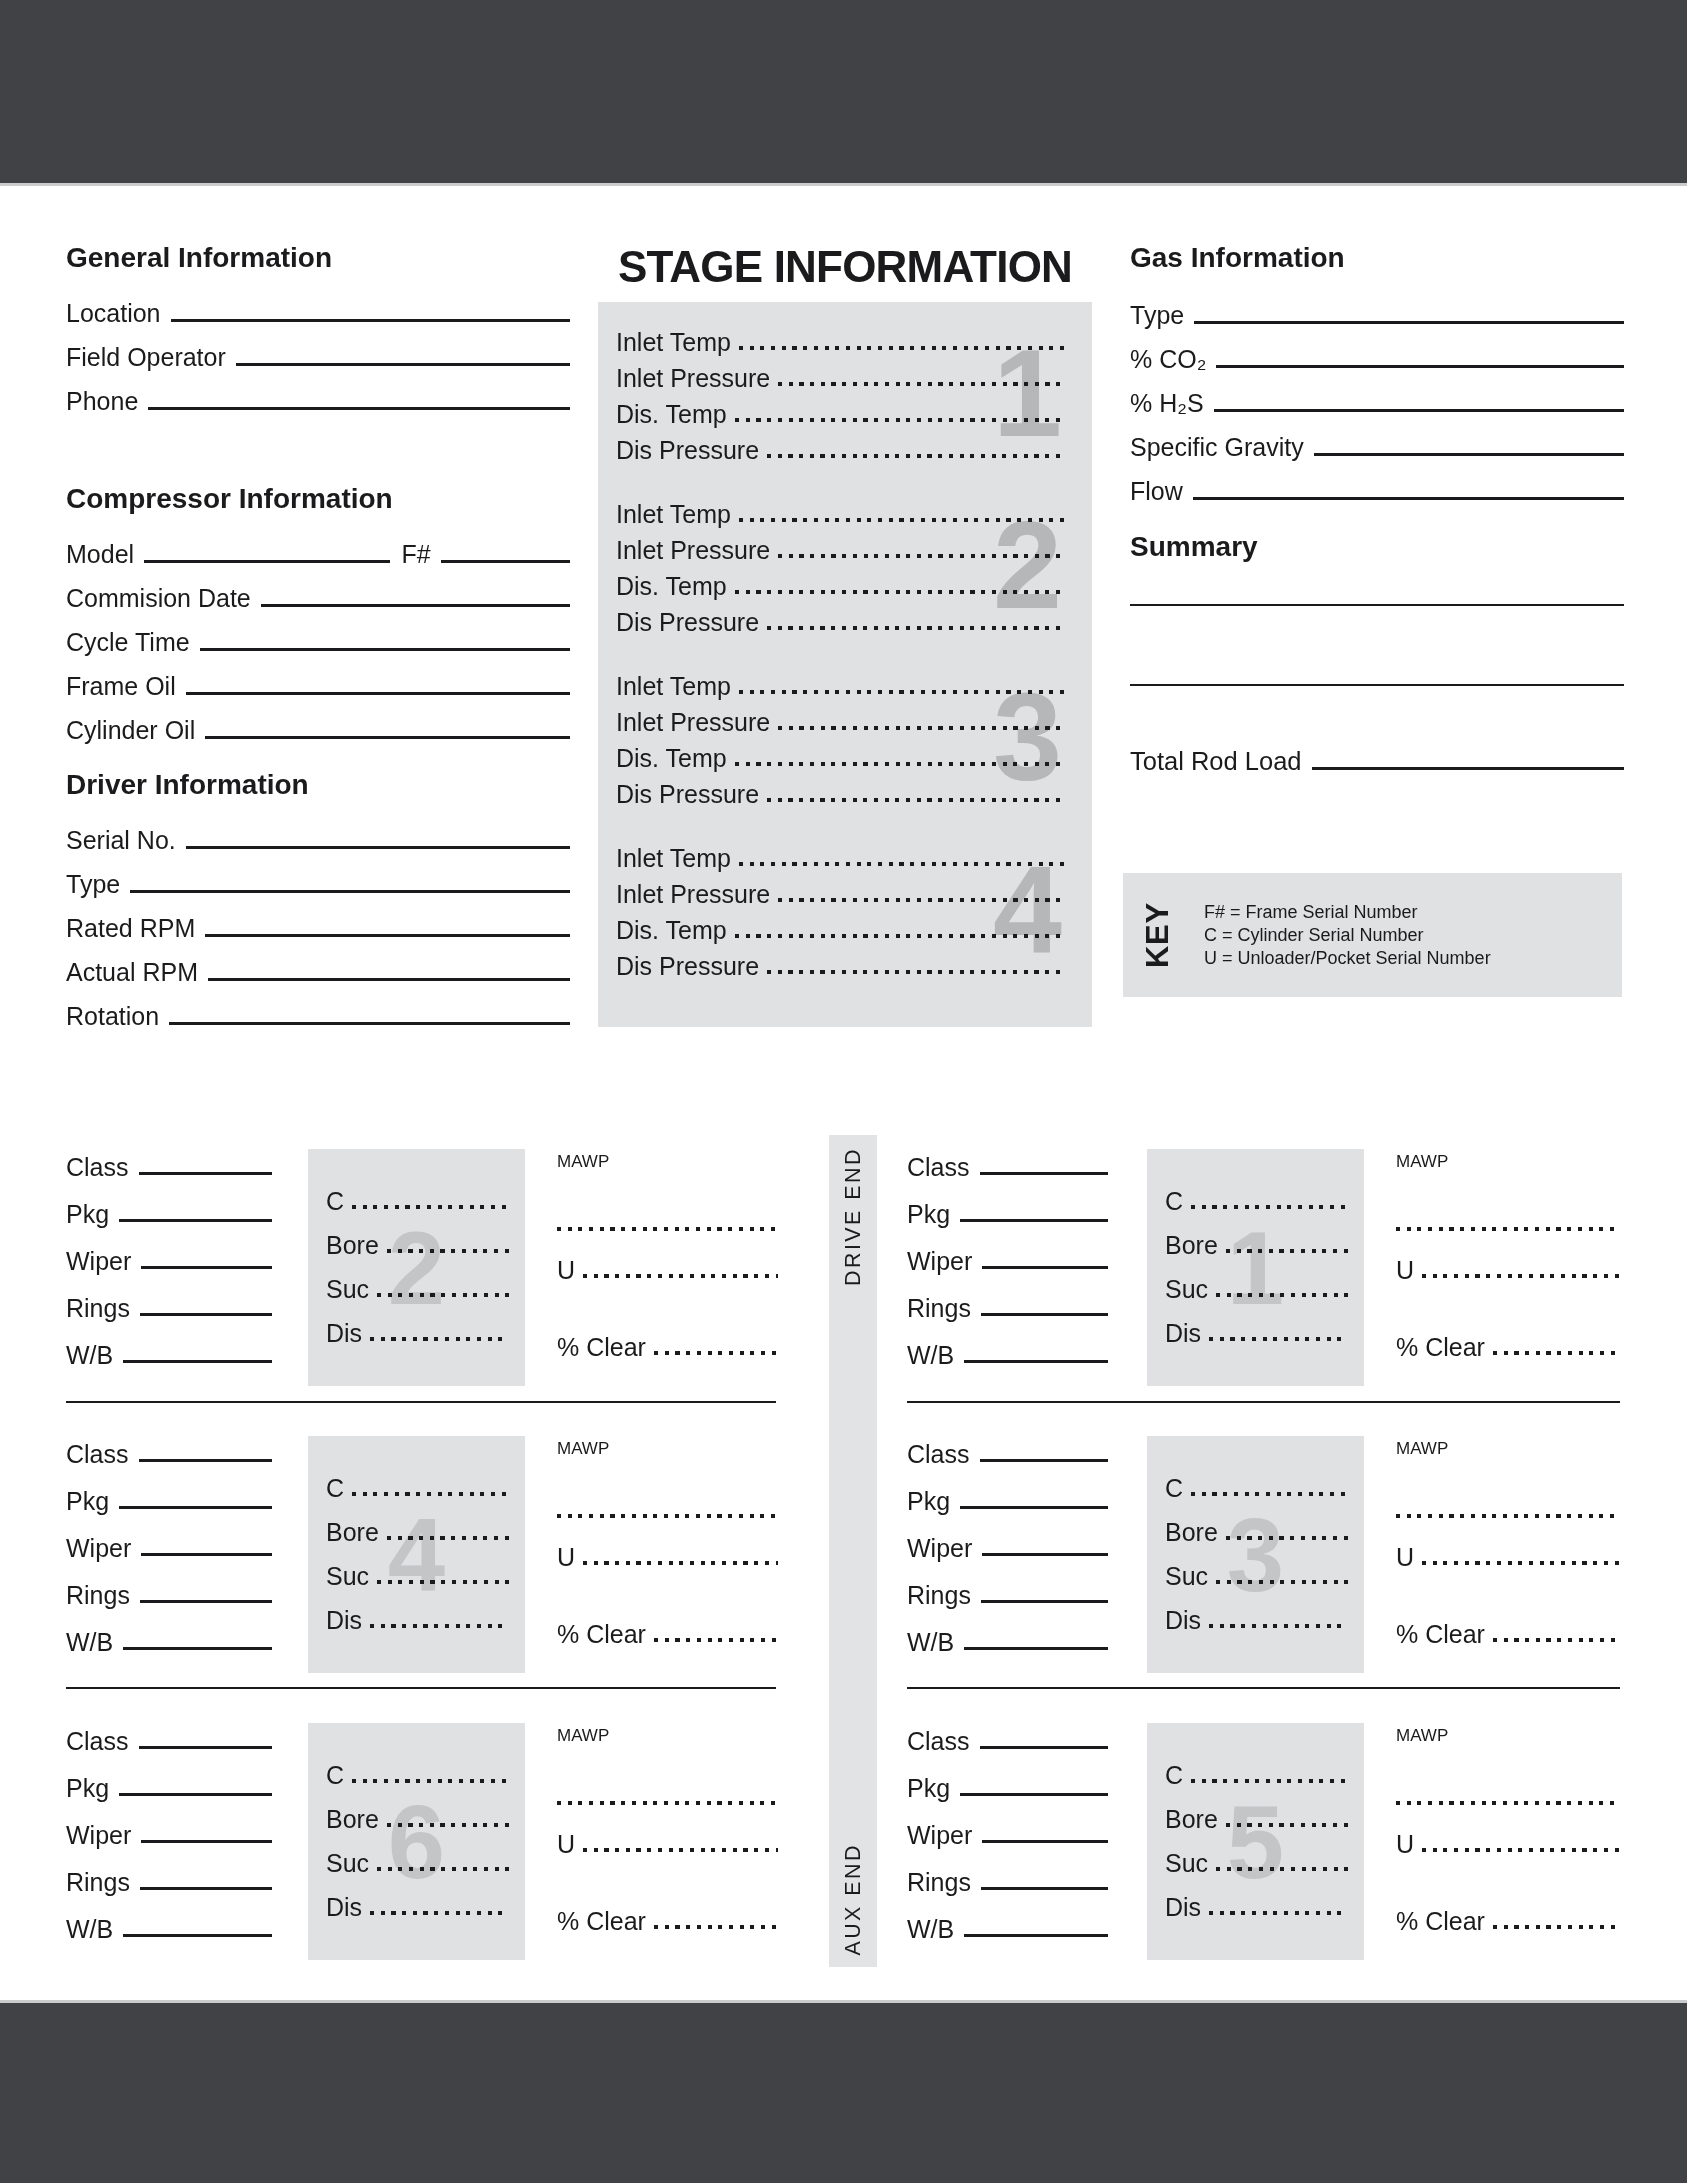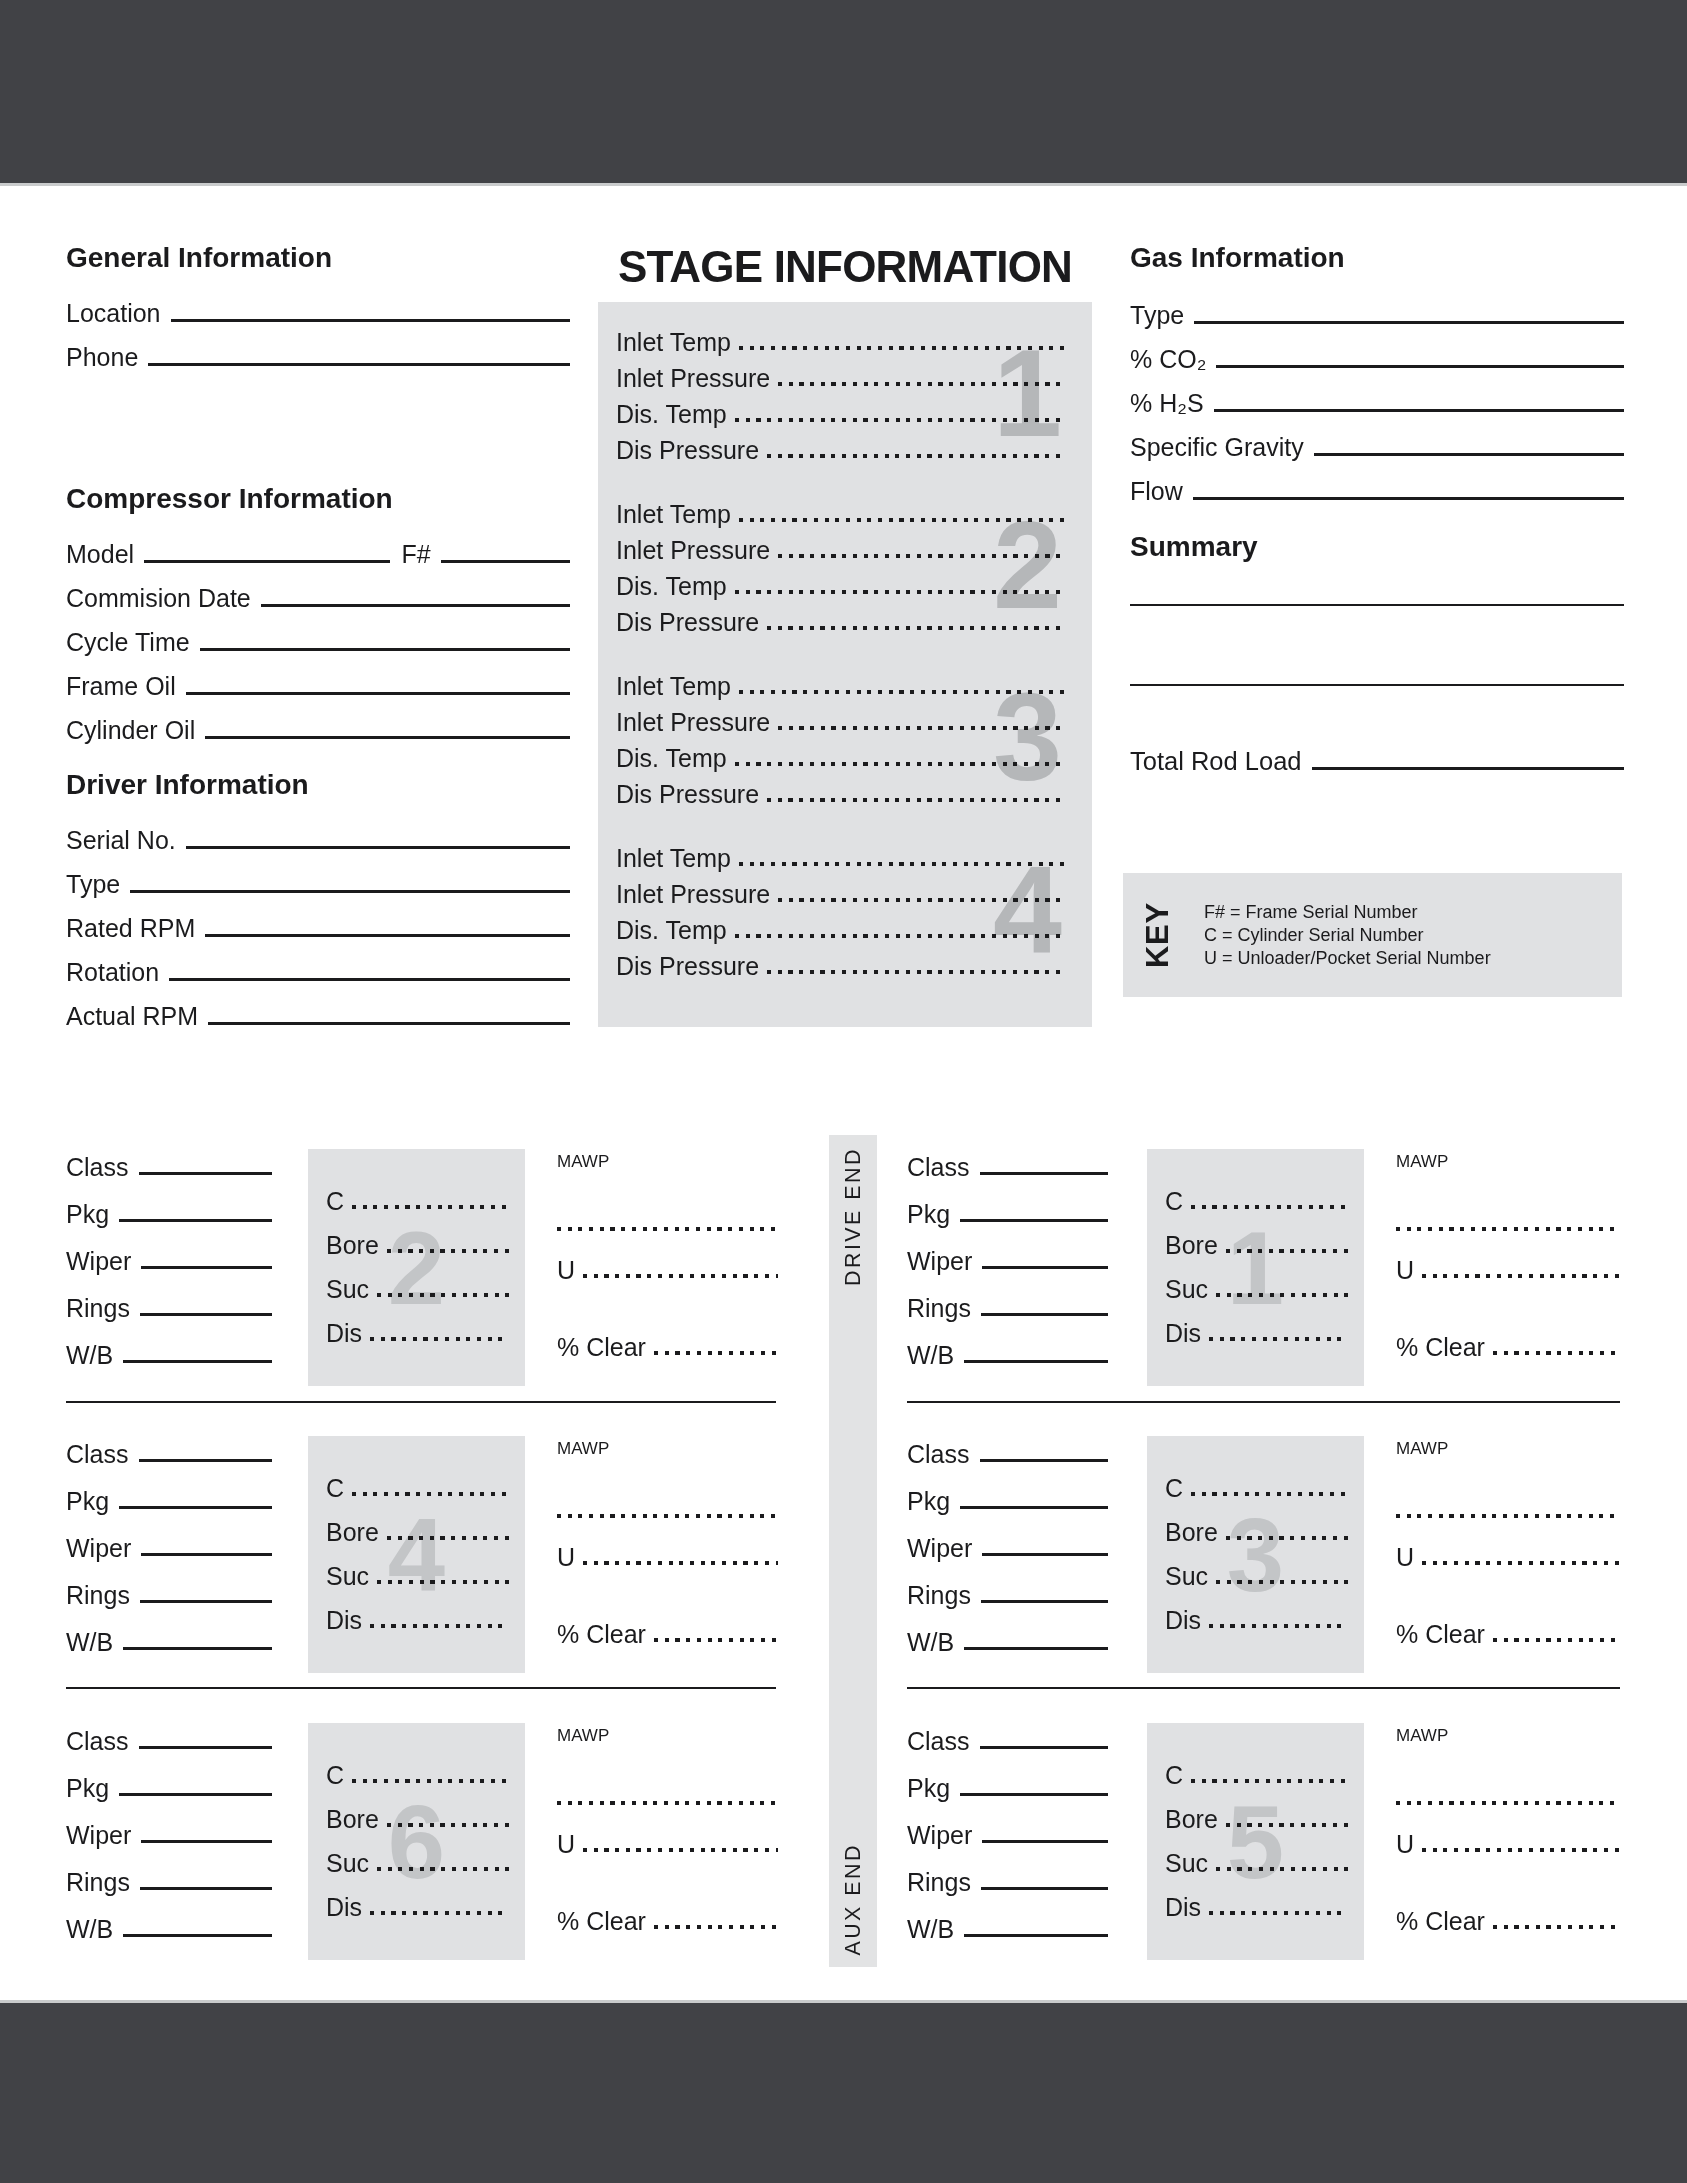--- a/index.html
+++ b/index.html
@@ -75,20 +75,24 @@
   <div class="bar bottom"></div>
 
   <div class="abs" style="left:66px;top:242px;width:504px;">
     <div class="h-sec">General Information</div>
     <div class="rows-53" style="margin-top:10px;">
         <div class="row">
           <span class="lbl">Location</span>
           <span class="line"></span>
         </div>
         <div class="row">
+          <span class="lbl">Field Operator</span>
+          <span class="line"></span>
+        </div>
+        <div class="row">
           <span class="lbl">Phone</span>
           <span class="line"></span>
         </div>
       </div>
   </div>
 
   <div class="abs" style="left:66px;top:483px;width:504px;">
     <div class="h-sec">Compressor Information</div>
     <div class="rows-53" style="margin-top:10px;">
       <div class="row">
@@ -127,25 +131,25 @@
         </div>
         <div class="row">
           <span class="lbl">Type</span>
           <span class="line"></span>
         </div>
         <div class="row">
           <span class="lbl">Rated RPM</span>
           <span class="line"></span>
         </div>
         <div class="row">
+          <span class="lbl">Actual RPM</span>
+          <span class="line"></span>
+        </div>
+        <div class="row">
           <span class="lbl">Rotation</span>
-          <span class="line"></span>
-        </div>
-        <div class="row">
-          <span class="lbl">Actual RPM</span>
           <span class="line"></span>
         </div>
       </div>
   </div>
 
   <div class="abs stage-title" style="left:577px;top:242px;width:536px;">STAGE INFORMATION</div>
   <div class="abs stage-panel" style="left:598px;top:302px;width:494px;height:725px;">
       <div class="stage-group">
         <div class="row">
           <span class="lbl">Inlet Temp</span>

